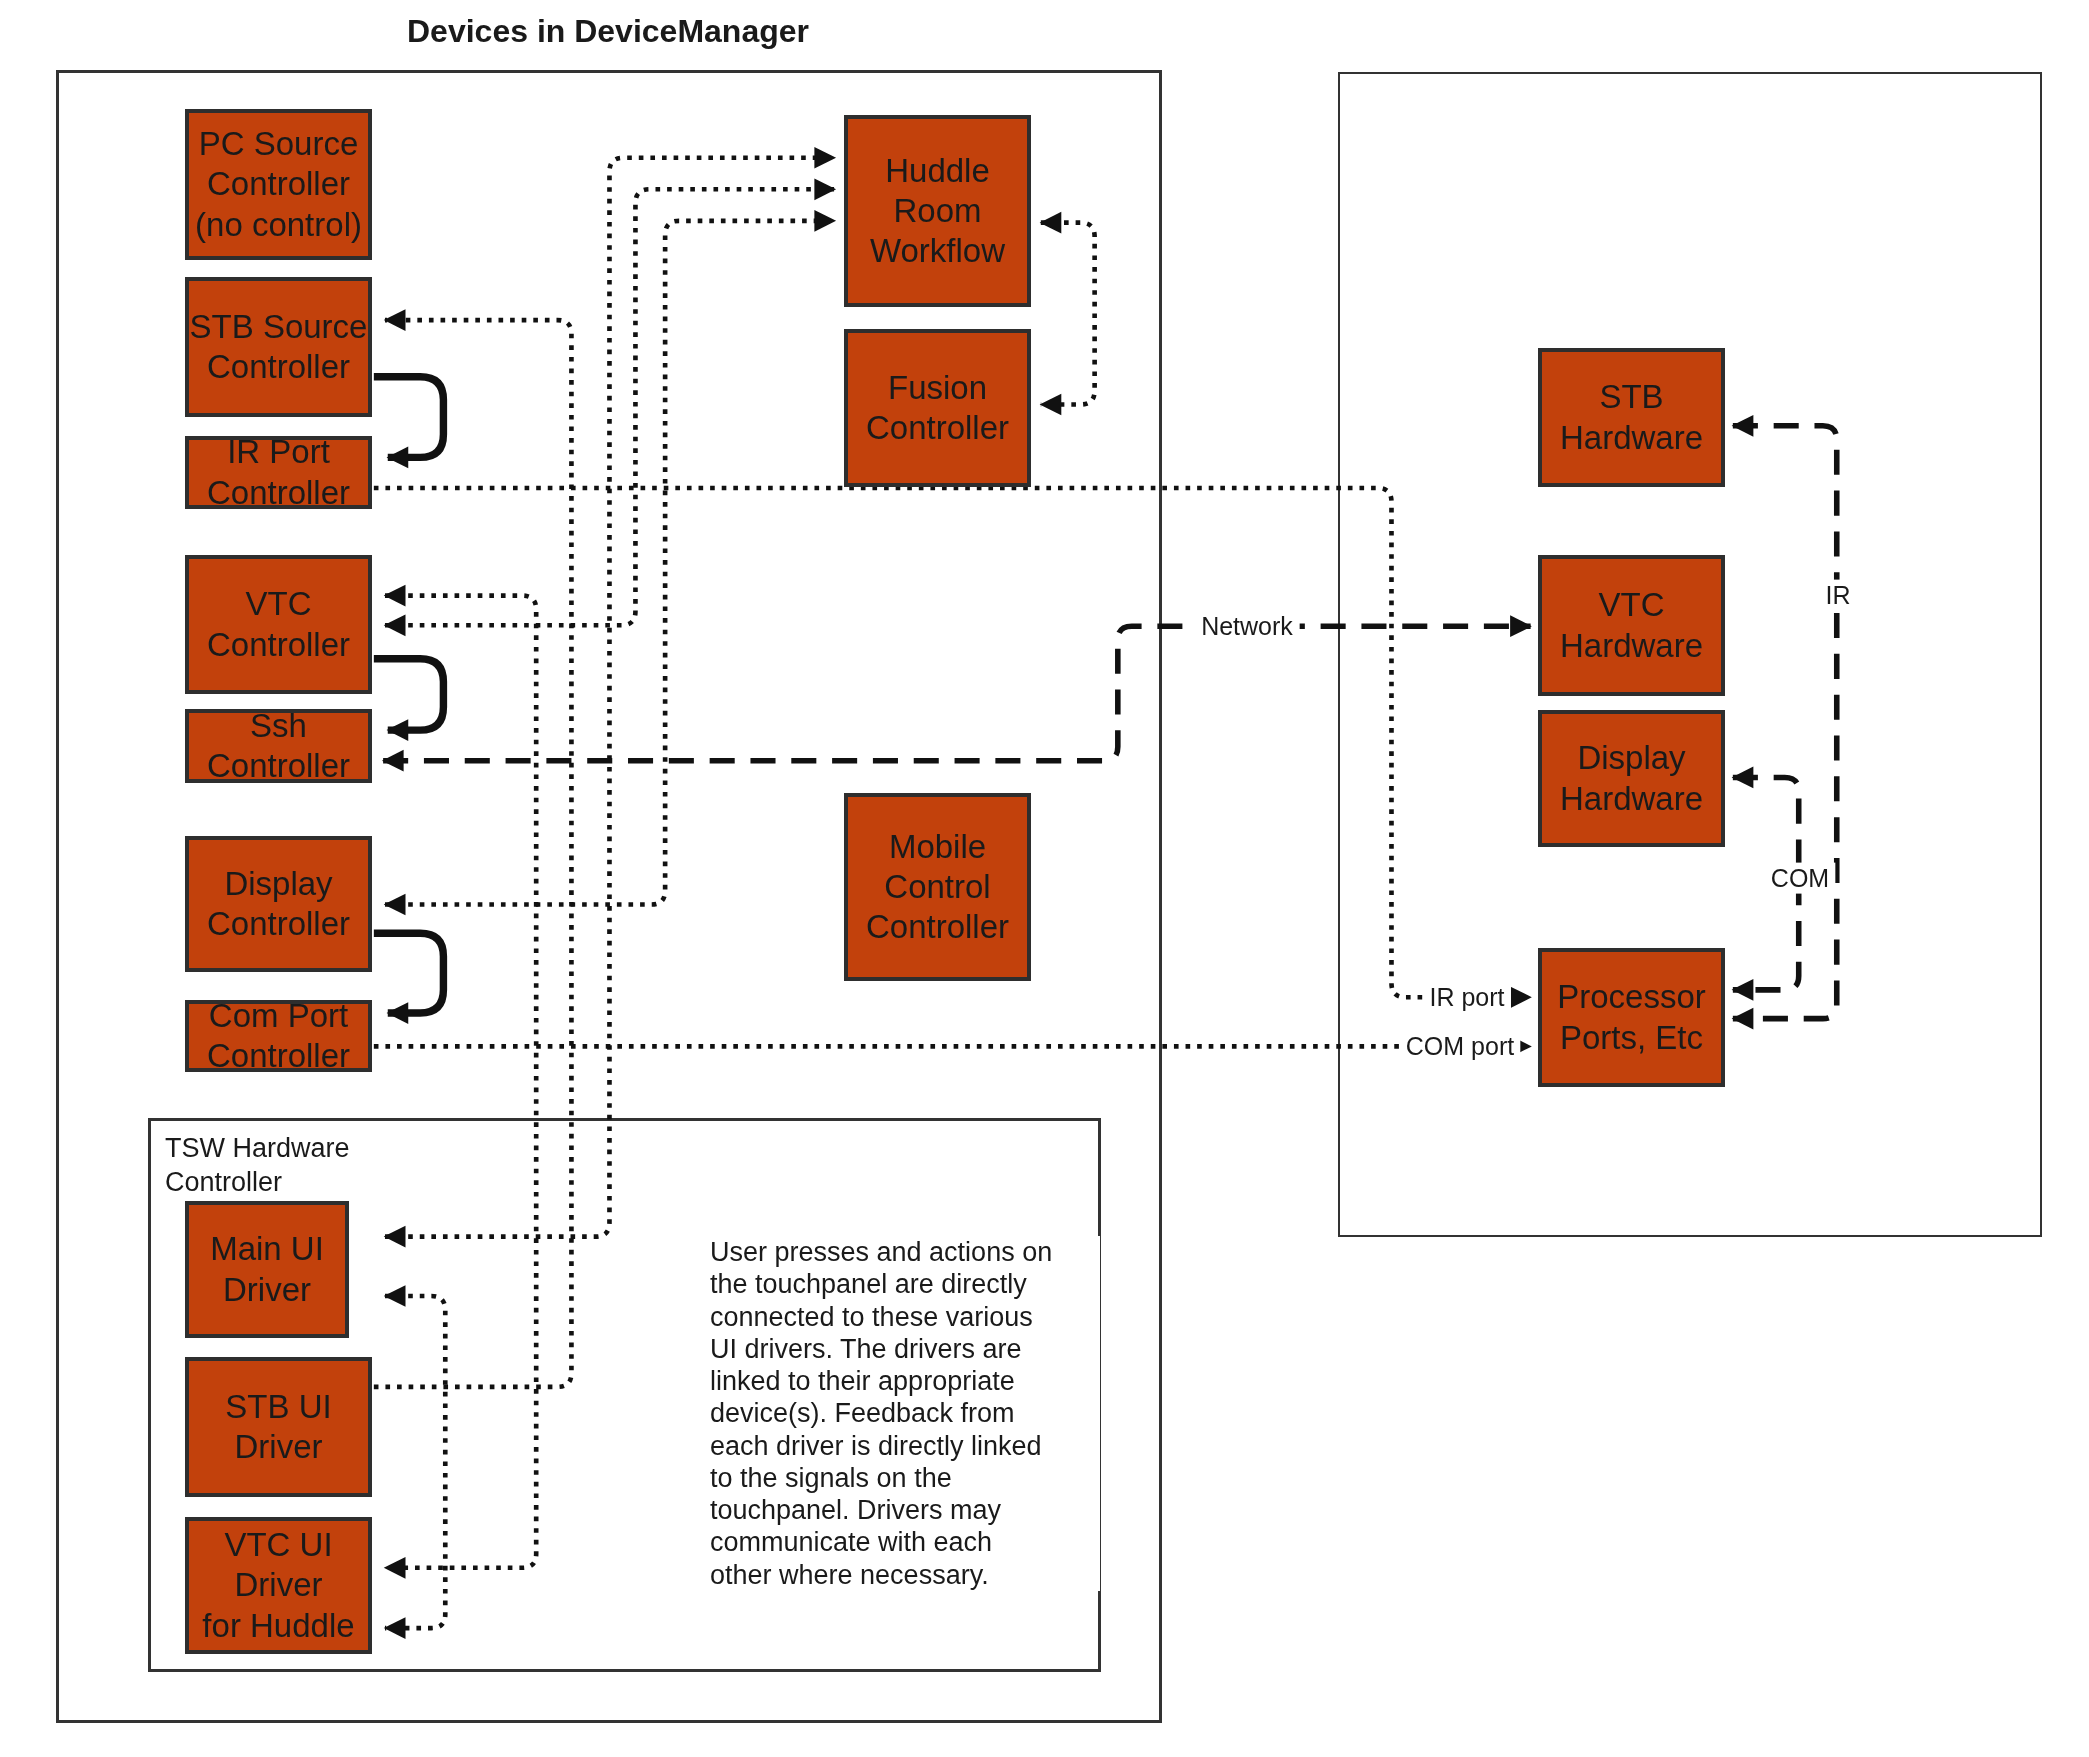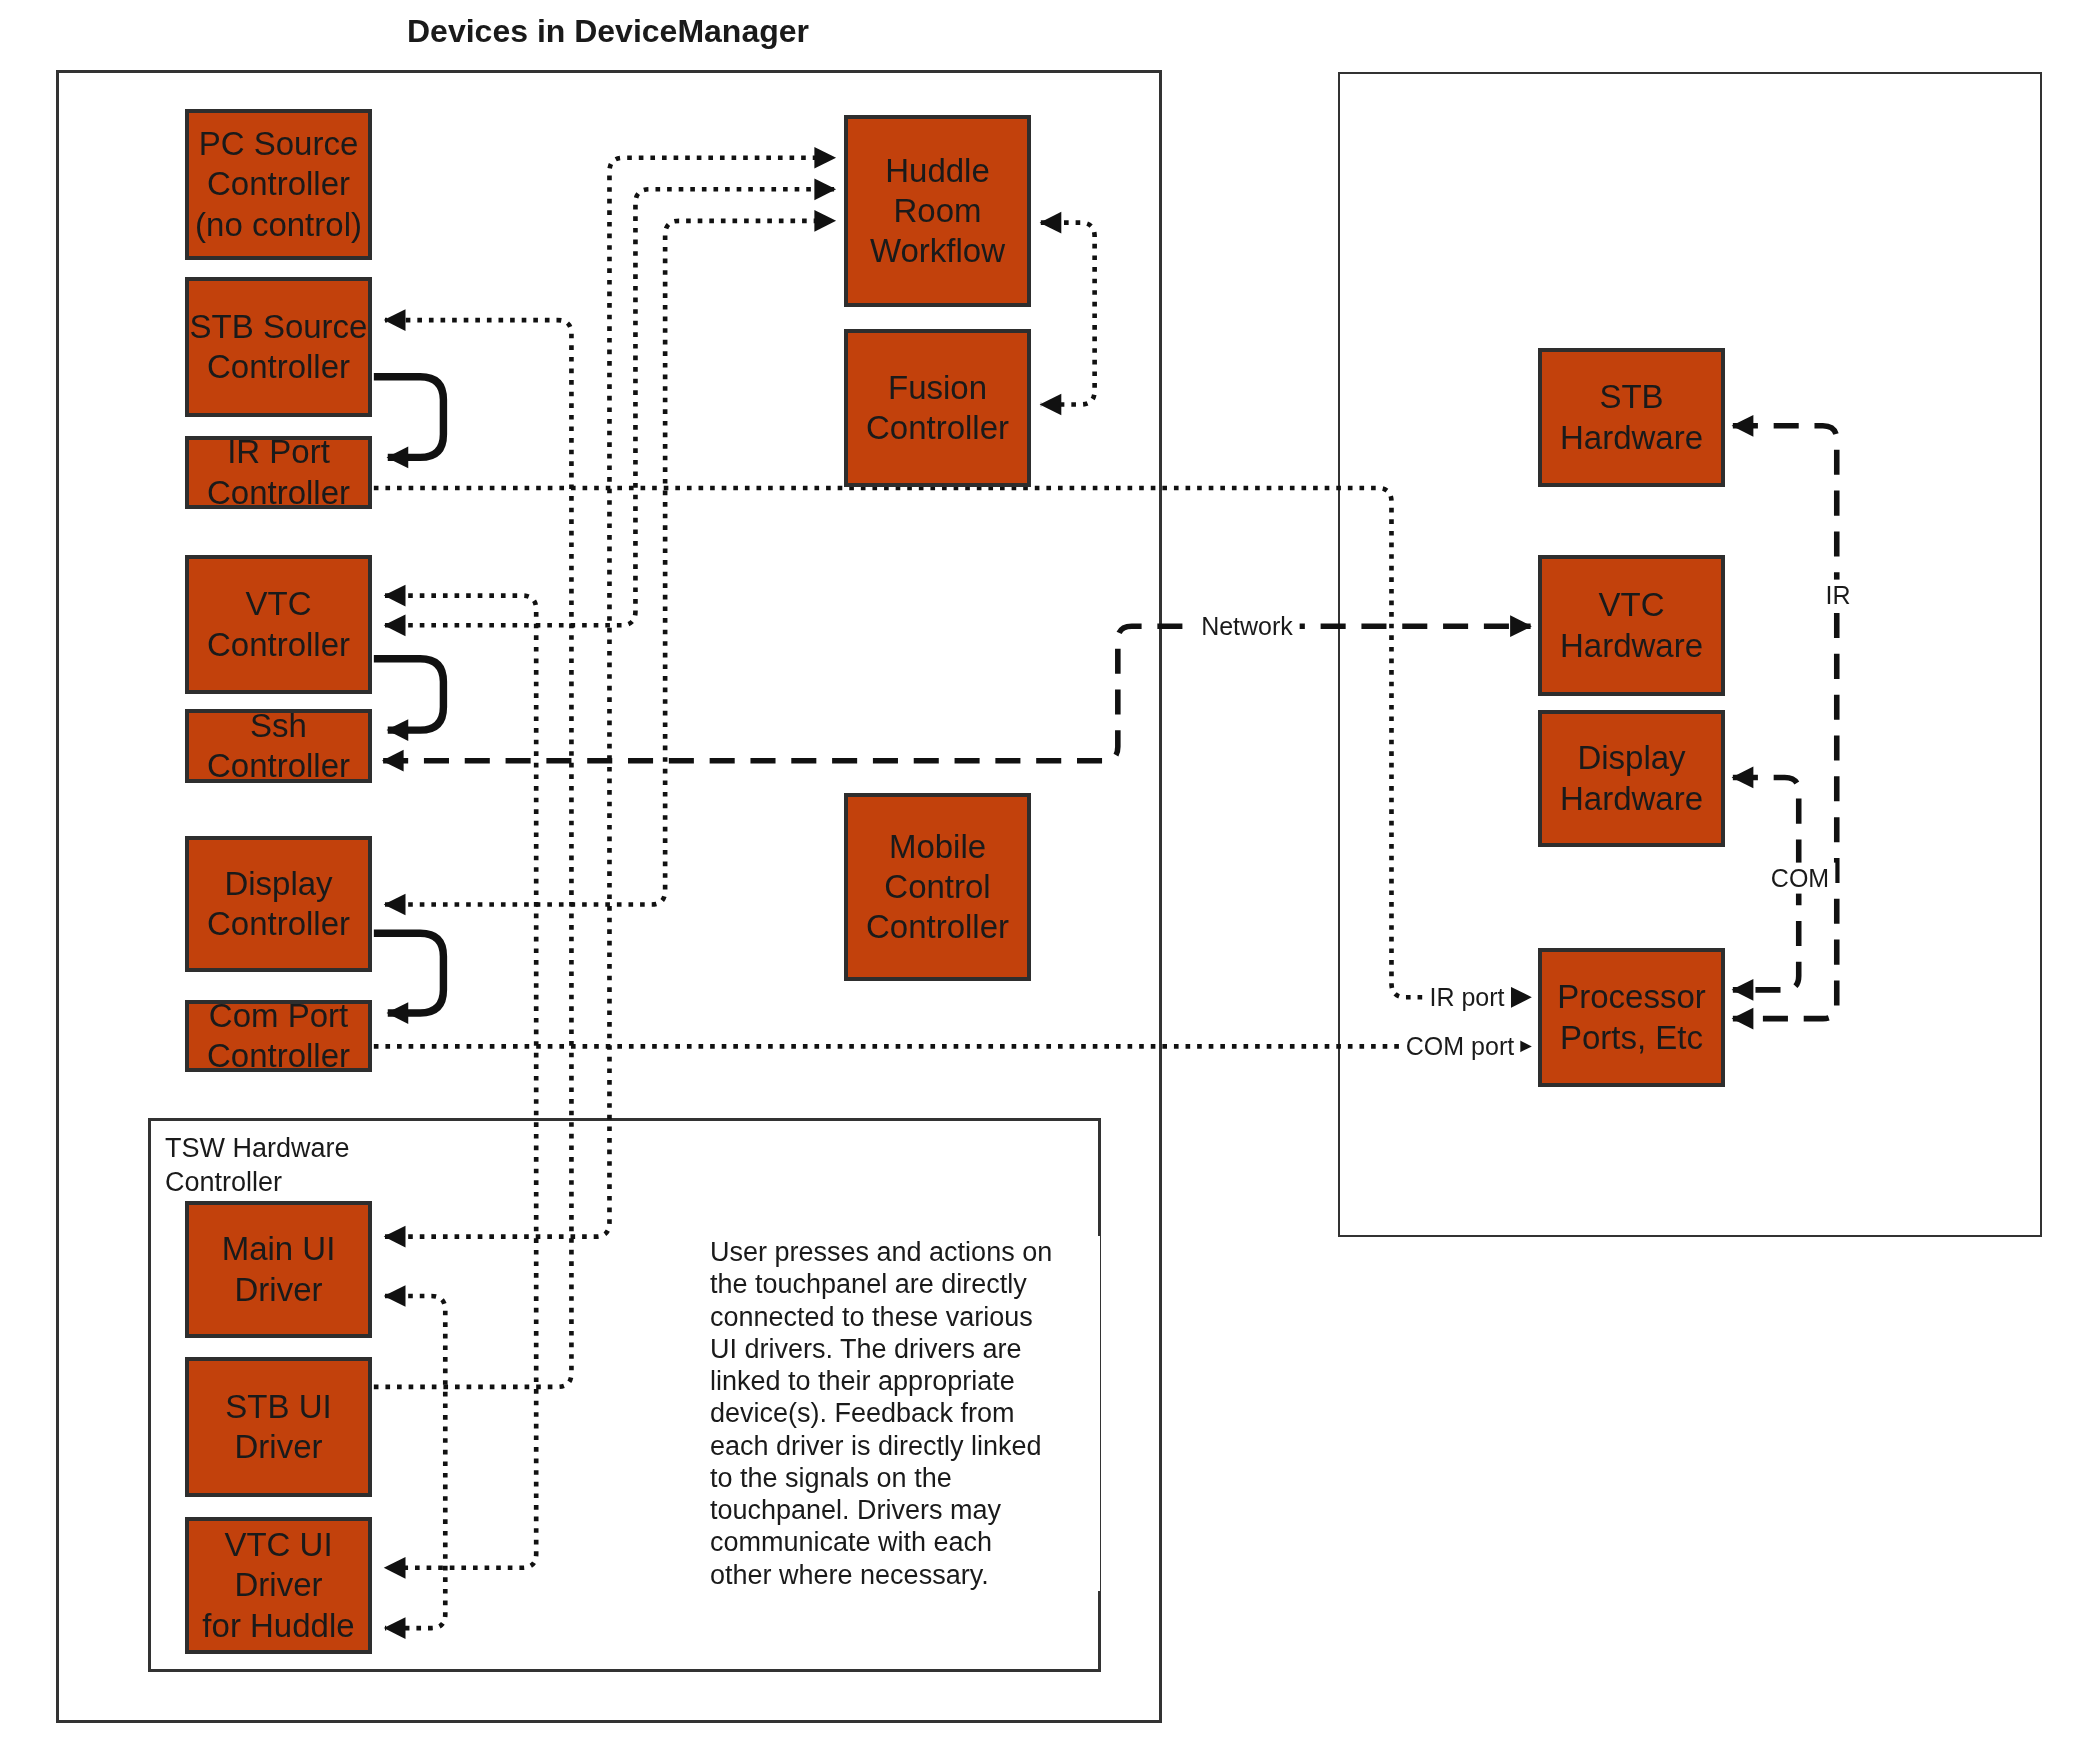--- a/index.html
+++ b/index.html
@@ -97,21 +97,21 @@
   <div class="box" style="left:185px;top:1000px;width:187px;height:72px">Com Port
 Controller</div>
 
   <div class="box" style="left:844px;top:115px;width:187px;height:192px">Huddle Room
 Workflow</div>
   <div class="box" style="left:844px;top:329px;width:187px;height:158px">Fusion
 Controller</div>
   <div class="box" style="left:844px;top:793px;width:187px;height:188px">Mobile Control
 Controller</div>
 
-  <div class="box" style="left:185px;top:1201px;width:187px;height:137px">Main UI Driver</div>
+  <div class="box" style="left:185px;top:1201px;width:164px;height:137px">Main UI Driver</div>
   <div class="box" style="left:185px;top:1357px;width:187px;height:140px">STB UI Driver</div>
   <div class="box" style="left:185px;top:1517px;width:187px;height:137px">VTC UI Driver
 for Huddle</div>
 
   <div class="box" style="left:1538px;top:348px;width:187px;height:139px">STB
 Hardware</div>
   <div class="box" style="left:1538px;top:555px;width:187px;height:141px">VTC
 Hardware</div>
   <div class="box" style="left:1538px;top:710px;width:187px;height:137px">Display
 Hardware</div>

